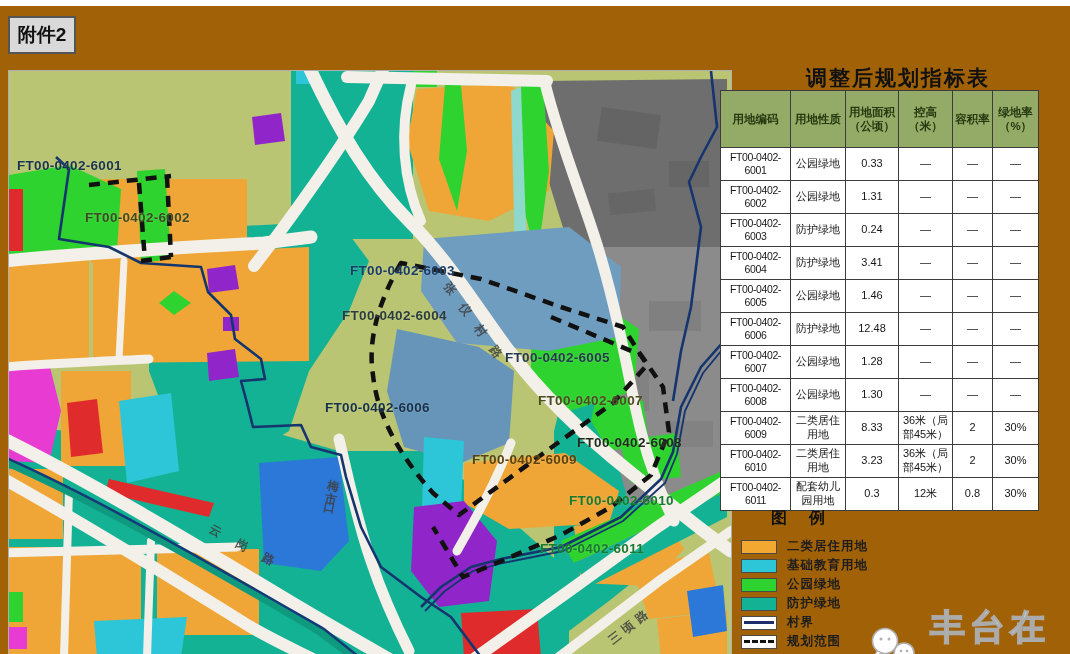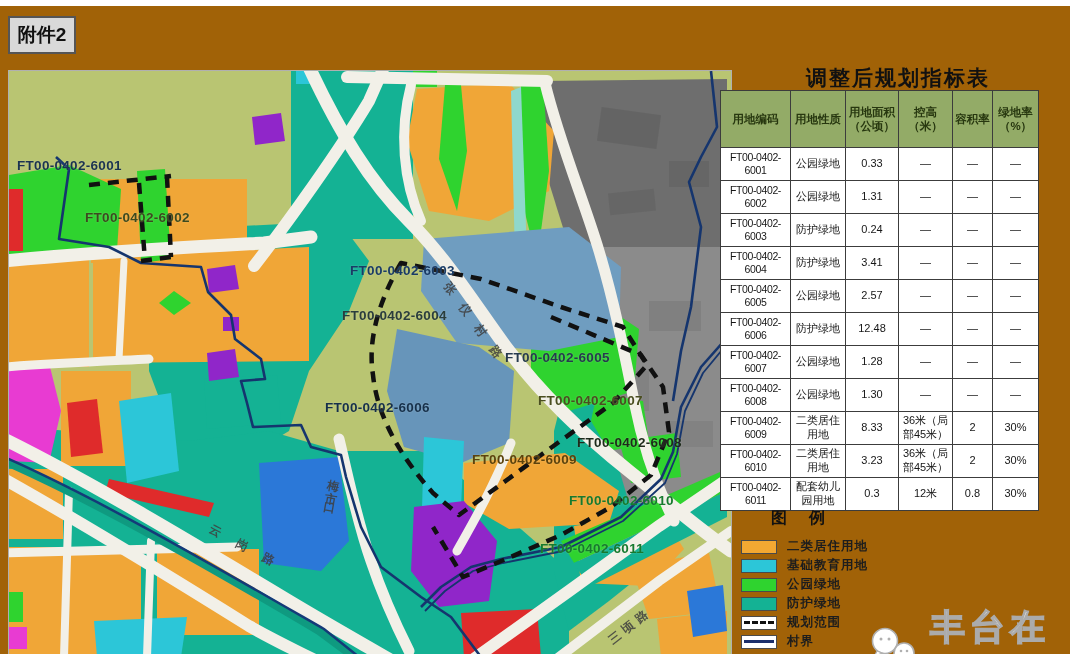--- a/index.html
+++ b/index.html
@@ -257,21 +257,21 @@
           <td class="c0">FT00-0402-6004</td>
           <td class="c1">防护绿地</td>
           <td class="c2">3.41</td>
           <td class="c3">—</td>
           <td class="c4">—</td>
           <td class="c5">—</td>
         </tr>
         <tr>
           <td class="c0">FT00-0402-6005</td>
           <td class="c1">公园绿地</td>
-          <td class="c2">2.57</td>
+          <td class="c2">1.46</td>
           <td class="c3">—</td>
           <td class="c4">—</td>
           <td class="c5">—</td>
         </tr>
         <tr>
           <td class="c0">FT00-0402-6006</td>
           <td class="c1">防护绿地</td>
           <td class="c2">12.48</td>
           <td class="c3">—</td>
           <td class="c4">—</td>
@@ -334,29 +334,29 @@
         <div class="legend-item">
           <span class="swatch" style="background: rgb(47, 211, 47);"></span>
           <span class="legend-label">公园绿地</span>
         </div>
         <div class="legend-item">
           <span class="swatch" style="background: rgb(20, 178, 148);"></span>
           <span class="legend-label">防护绿地</span>
         </div>
         <div class="legend-item">
           <span class="swatch">
+            <span class="solidline"></span>
+          </span>
+          <span class="legend-label">村界</span>
+        </div>
+        <div class="legend-item">
+          <span class="swatch">
             <span class="dashline"></span>
           </span>
           <span class="legend-label">规划范围</span>
-        </div>
-        <div class="legend-item">
-          <span class="swatch">
-            <span class="solidline"></span>
-          </span>
-          <span class="legend-label">村界</span>
         </div>
       </div>
   </div>
 
   <div class="watermark">
     <span style="margin-right:10px;">
       <svg width="52" height="46" viewBox="0 0 52 46">
         <g fill="#fff" stroke="#b0b0b0" stroke-width="1.6">
           <circle cx="17" cy="15" r="12.5"></circle>
           <path d="M9,25 L6,31 L14,27 Z" stroke-width="1.2"></path>

